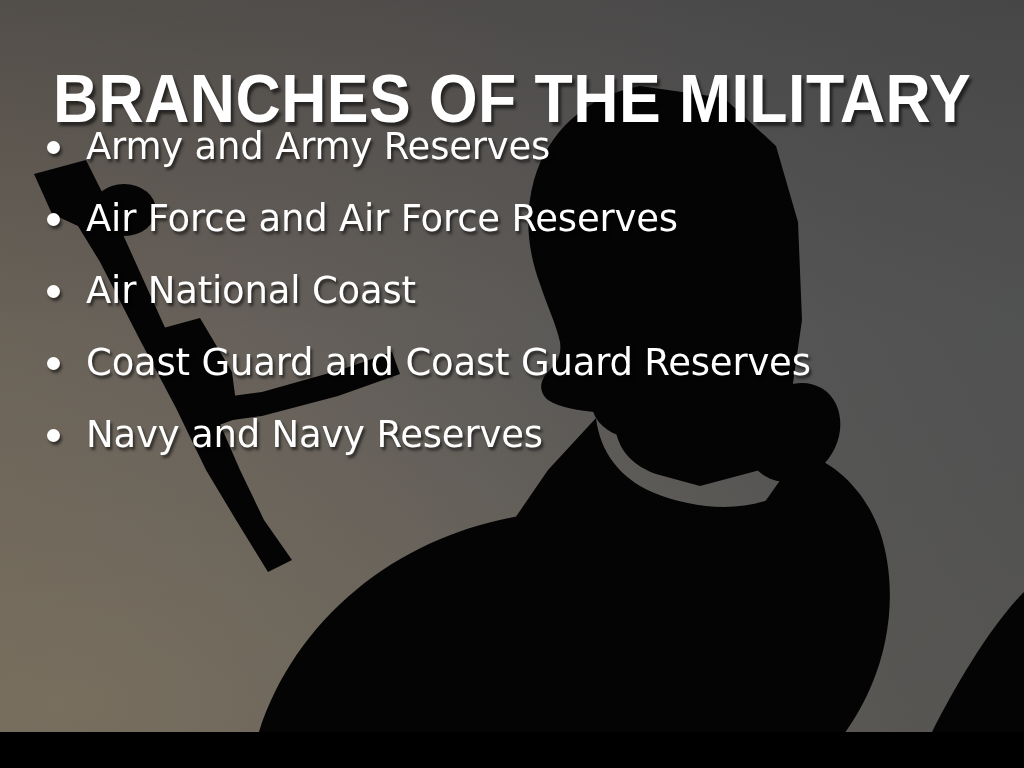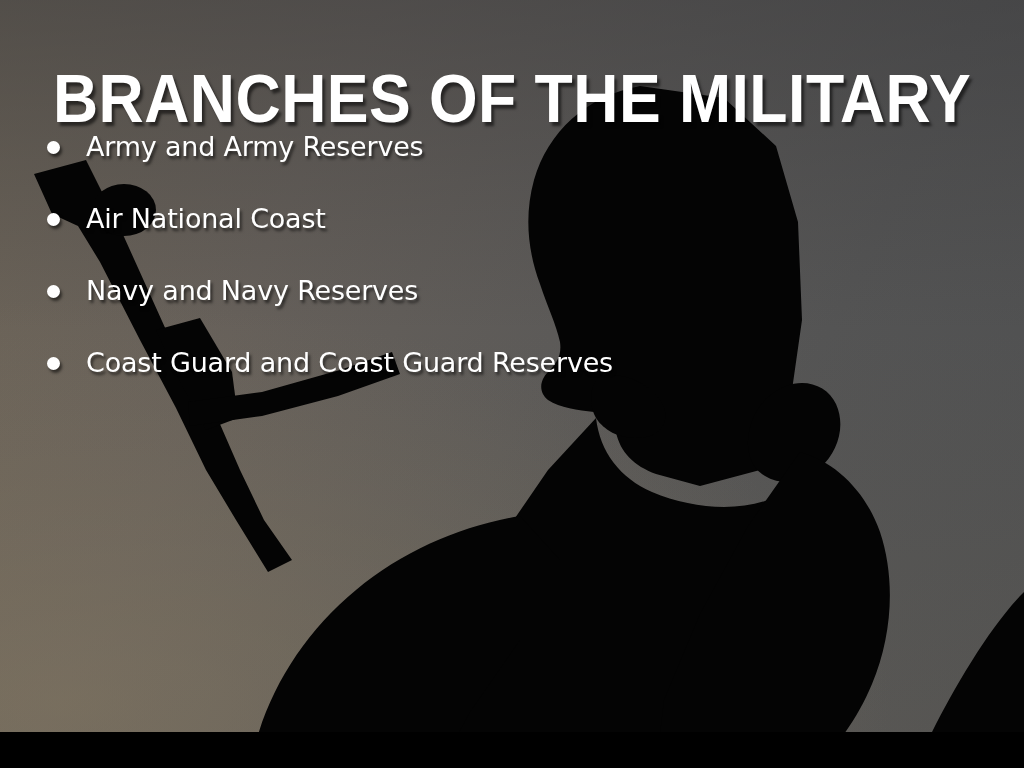--- a/index.html
+++ b/index.html
@@ -76,21 +76,21 @@
     list-style: none;
   }
 
   .bullet-item {
     position: relative;
     padding-left: 52px;
     margin: 0 0 10px 0;
     color: #ffffff;
     font-family: "DejaVu Sans", sans-serif;
     font-weight: 400;
-    font-size: 27px;
+    font-size: 37px;
     line-height: 62px;
     letter-spacing: -0.2px;
     text-shadow: 2px 3px 3px rgba(0,0,0,0.60);
   }
 
   .bullet-item .dot {
     position: absolute;
     left: 13px;
     top: 25px;
     width: 13px;
@@ -199,31 +199,35 @@
 
   <ul id="bullets">
 
     <li class="bullet-item">
       <span class="dot"></span>
       <span class="txt">Army and Army Reserves</span>
     </li>
 
 
 
+    <li class="bullet-item">
+      <span class="dot"></span>
+      <span class="txt">Air Force and Air Force Reserves</span>
+    </li>
 
     <li class="bullet-item">
       <span class="dot"></span>
       <span class="txt">Air National Coast</span>
     </li>
 
     <li class="bullet-item">
       <span class="dot"></span>
+      <span class="txt">Coast Guard and Coast Guard Reserves</span>
+    </li>
+
+    <li class="bullet-item">
+      <span class="dot"></span>
       <span class="txt">Navy and Navy Reserves</span>
     </li>
 
-    <li class="bullet-item">
-      <span class="dot"></span>
-      <span class="txt">Coast Guard and Coast Guard Reserves</span>
-    </li>
-
   </ul>
 
 </div>
 
 </body></html>

